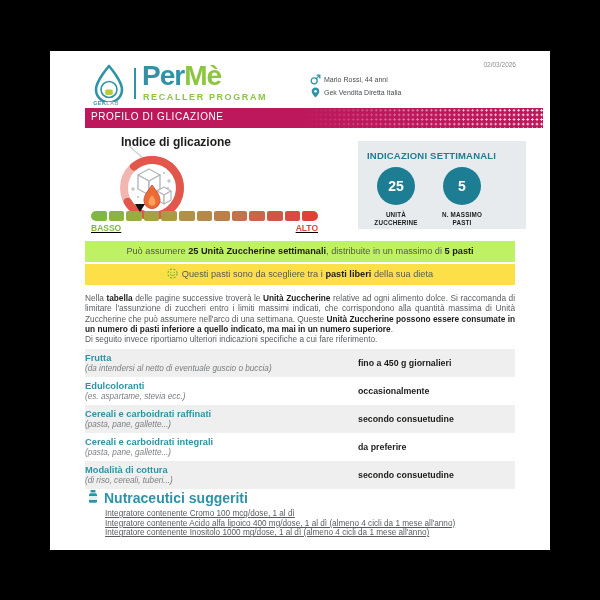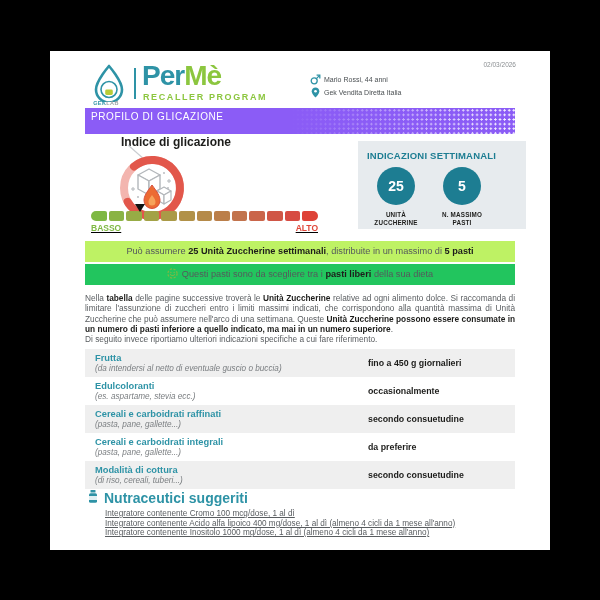--- a/index.html
+++ b/index.html
@@ -20,21 +20,21 @@
   .brand-divider{position:absolute;left:84px;top:17px;width:2px;height:31px;background:#2e93a6;}
   .brand-name{position:absolute;left:92px;top:10px;font-size:28px;font-weight:bold;letter-spacing:-1px;line-height:30px;}
   .brand-name .per{color:#2e93a6;}
   .brand-name .me{color:#8cc63f;}
   .brand-program{position:absolute;left:93px;top:41px;font-size:9px;font-weight:bold;color:#8cc63f;letter-spacing:1.6px;}
   .patient{position:absolute;left:260px;top:22px;font-size:7px;color:#4a4f52;}
   .patient .p-row{display:flex;align-items:center;height:12px;margin-bottom:1px;}
   .patient .p-ico{width:11px;display:inline-flex;justify-content:center;margin-right:3px;}
   .doc-date{position:absolute;right:34px;top:10px;font-size:6.5px;color:#8b8f92;}
   
-  .section-banner{position:absolute;left:35px;top:57px;width:430px;height:26px;background:#8b5cf6;overflow:hidden;}
+  .section-banner{position:absolute;left:35px;top:57px;width:430px;height:20px;background:#be185d;overflow:hidden;padding-left:28px;}
   .section-banner .sb-text{position:absolute;left:6px;top:3px;font-size:10px;color:#fff;letter-spacing:.6px;}
   .section-banner .halftone{
     position:absolute;right:0;top:0;width:52%;height:100%;
     background-image:radial-gradient(circle,#ffffff 1.15px,transparent 1.3px);
     background-size:4.6px 4.6px;
     -webkit-mask-image:linear-gradient(to right,transparent,rgba(0,0,0,.95));
     mask-image:linear-gradient(to right,transparent,rgba(0,0,0,.95));
   }
   
   .gauge-label{position:absolute;left:71px;top:84px;font-size:12px;font-weight:bold;color:#1d1d1b;}
@@ -55,31 +55,31 @@
   .weekly-items{position:absolute;left:5px;top:26px;display:flex;}
   .witem{width:66px;text-align:center;}
   .wcircle{width:38px;height:38px;line-height:38px;border-radius:50%;background:#1d7d92;
     color:#fff;font-size:14px;font-weight:bold;margin:0 auto;}
   .wlabel{margin-top:6px;font-size:6.3px;font-weight:bold;color:#1d1d1b;line-height:8px;letter-spacing:.2px;}
   
   .hl{position:absolute;left:35px;width:430px;height:21px;line-height:21px;text-align:center;
     font-size:9.2px;color:#55595c;}
   .hl .b,.para .b,.hl b{font-weight:bold;color:#1d1d1b;}
   .hl-blue{top:190px;background:#bef264;}
-  .hl-green{top:213px;background:#22c55e;}
+  .hl-green{top:213px;background:#fde047;}
   .smiley{display:inline-block;vertical-align:-2px;margin-right:4px;}
   
   .para{position:absolute;left:35px;top:242px;width:430px;font-size:8.3px;line-height:10.3px;
     color:#595d60;text-align:justify;}
   .para p{margin:0;}
   
   .gtable{position:absolute;left:35px;top:298px;width:430px;}
   .trow{height:28px;display:flex;align-items:center;}
   .trow.alt{background:#efefef;}
-  .tleft{padding-left:10px;width:273px;}
+  .tleft{width:273px;}
   .ttitle{font-size:9.3px;font-weight:bold;color:#2e93a6;line-height:11px;}
   .tsub{font-size:8.2px;font-style:italic;color:#7a7e81;line-height:10px;}
   .tval{font-size:8.8px;font-weight:bold;color:#1d1d1b;}
   
   .nutra{position:absolute;left:38px;top:438px;width:430px;}
   .nutra-head{display:flex;align-items:center;}
   .nutra-head .nh-ico{width:16px;}
   .nutra-title{font-size:14px;font-weight:bold;color:#2e93a6;}
   .nutra-lines{margin-left:17px;margin-top:2px;font-size:8.2px;color:#595d60;line-height:9.6px;text-decoration:underline;}
 </style>

